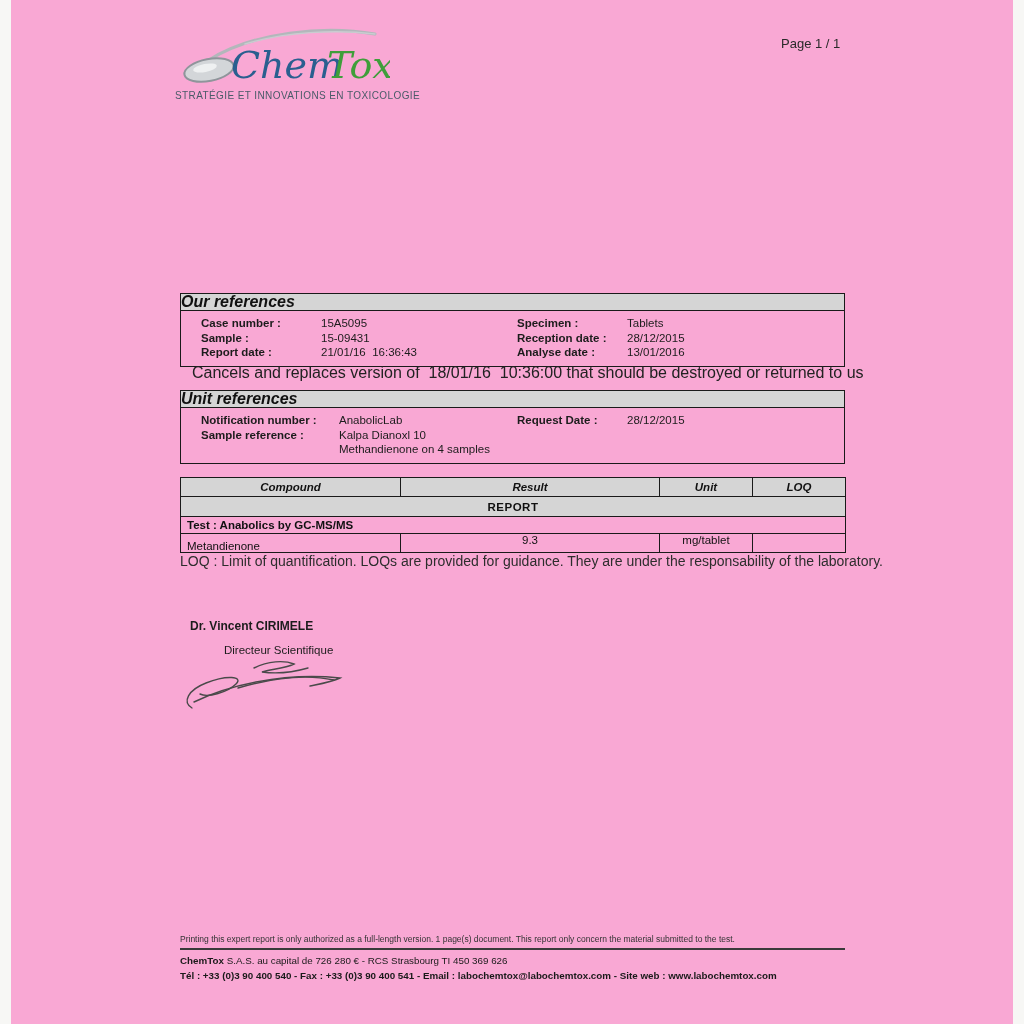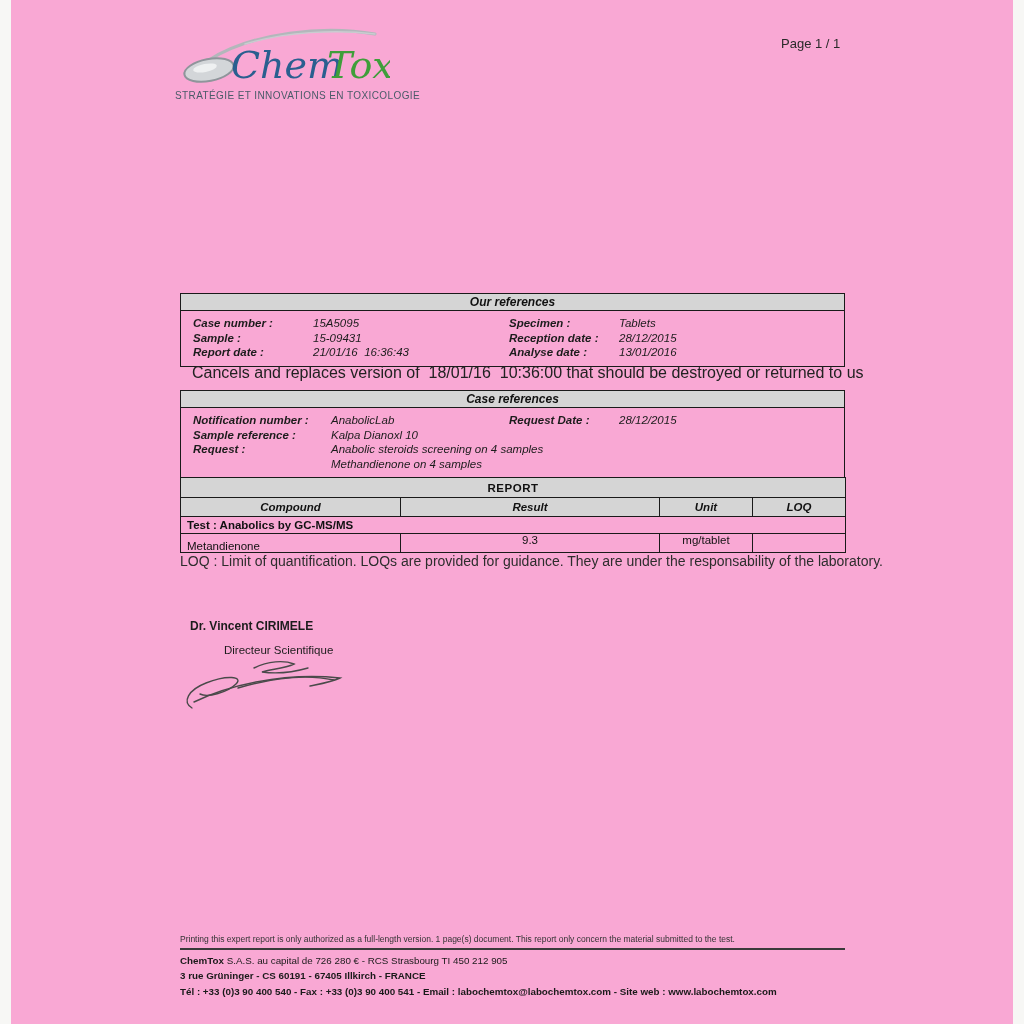--- a/index.html
+++ b/index.html
@@ -16,23 +16,23 @@
   .logo-tagline{
     margin-top:2px;font-size:10px;letter-spacing:.4px;color:#4a5a68;
     white-space:nowrap;
   }
   .page-num{position:absolute;left:781px;top:36px;font-size:13px;color:#2a2a2a;}
 
   
   .refbox{position:absolute;left:180px;width:665px;font-size:11.5px;}
   .refbox .hdr{
     border:1px solid #1a1a1a;background:#d5d5d5;height:16px;line-height:16px;
-    text-align:center;font-weight:bold;font-style:italic;font-size:12px;color:#111;
+    text-align:left;font-weight:bold;font-style:italic;font-size:16px;color:#111;
   }
-  .refbox .bd{border:1px solid #1a1a1a;border-top:none;padding:5px 0 6px 12px;font-style:italic;}
+  .refbox .bd{border:1px solid #1a1a1a;border-top:none;padding:5px 0 6px 20px;}
   .ref-row{display:flex;line-height:14.6px;}
   .l-label{font-weight:bold;}
   .our .l-label{width:120px;}
   .our .l-value{width:196px;}
   .your .l-label{width:138px;}
   .your .l-value{width:178px;}
   .r-label{width:110px;font-weight:bold;}
   .r-value{flex:1;}
   .val{white-space:pre;}
   .cancel-note{position:absolute;left:192px;top:364px;font-size:16px;color:#222;white-space:pre;}
@@ -100,60 +100,56 @@
         <span class="l-label">Report date :</span>
         <span class="l-value val">21/01/16  16:36:43</span>
         <span class="r-label">Analyse date :</span>
         <span class="r-value val">13/01/2016</span>
       </div>
     </div>
   </div>
   <div class="cancel-note">Cancels and replaces version of  18/01/16  10:36:00 that should be destroyed or returned to us</div>
 
   <div class="refbox your" style="top:390px;">
-    <div class="hdr">Case references</div>
+    <div class="hdr">Unit references</div>
     <div class="bd">
       <div class="ref-row">
         <span class="l-label">Notification number :</span>
         <span class="l-value val">AnabolicLab</span>
         <span class="r-label">Request Date :</span>
         <span class="r-value val">28/12/2015</span>
       </div>
       <div class="ref-row">
         <span class="l-label">Sample reference :</span>
         <span class="l-value val">Kalpa Dianoxl 10</span>
-      </div>
-      <div class="ref-row">
-        <span class="l-label">Request :</span>
-        <span class="l-value val" style="width:auto;">Anabolic steroids screening on 4 samples</span>
       </div>
       <div class="ref-row">
         <span class="l-label"></span>
         <span class="l-value val" style="width:auto;">Methandienone on 4 samples</span>
       </div>
     </div>
   </div>
 
   <div class="report-wrap">
     <table class="report">
       <colgroup>
         <col style="width:220px">
           <col style="width:259px">
           <col style="width:93px">
           <col style="width:93px">
       </colgroup>
       <tbody>
         <tr>
-          <td class="rpt-title" colspan="4">REPORT</td>
-        </tr>
-        <tr>
           <td class="col-hdr">Compound</td>
           <td class="col-hdr">Result</td>
           <td class="col-hdr">Unit</td>
           <td class="col-hdr">LOQ</td>
+        </tr>
+        <tr>
+          <td class="rpt-title" colspan="4">REPORT</td>
         </tr>
         <tr>
           <td class="test-row" colspan="4">Test : Anabolics by GC-MS/MS</td>
         </tr>
         <tr>
           <td class="cell-compound">Metandienone</td>
           <td class="cell-center">9.3</td>
           <td class="cell-center">mg/tablet</td>
           <td class="cell-center"></td>
         </tr>
@@ -171,17 +167,16 @@
         <path d="M 12,50 C 45,34 100,20 158,26 C 150,30 138,32 128,34"></path>
         <path d="M 56,36 C 90,26 124,22 152,28"></path>
         <path d="M 72,16 C 86,9 102,8 112,12 C 102,17 88,17 80,20 C 94,22 112,20 126,16"></path>
       </g>
     </svg>
   </div>
 
   <div class="footer">
     <div class="fnote">Printing this expert report is only authorized as a full-length version. 1 page(s) document. This report only concern the material submitted to the test.</div>
     <div class="frule"></div>
-    <div class="fline"><span class="fbold">ChemTox</span><span> S.A.S. au capital de 726 280 € - RCS Strasbourg TI 450 212 905</span></div>
-    <div class="fline fbold">3 rue Grüninger - CS 60191 - 67405 Illkirch - FRANCE</div>
+    <div class="fline"><span class="fbold">ChemTox</span><span> S.A.S. au capital de 726 280 € - RCS Strasbourg TI 450 369 626</span></div>
     <div class="fline fbold">Tél : +33 (0)3 90 400 540 - Fax : +33 (0)3 90 400 541 - Email : labochemtox@labochemtox.com - Site web : www.labochemtox.com</div>
   </div>
 </div>
 
 </body></html>

